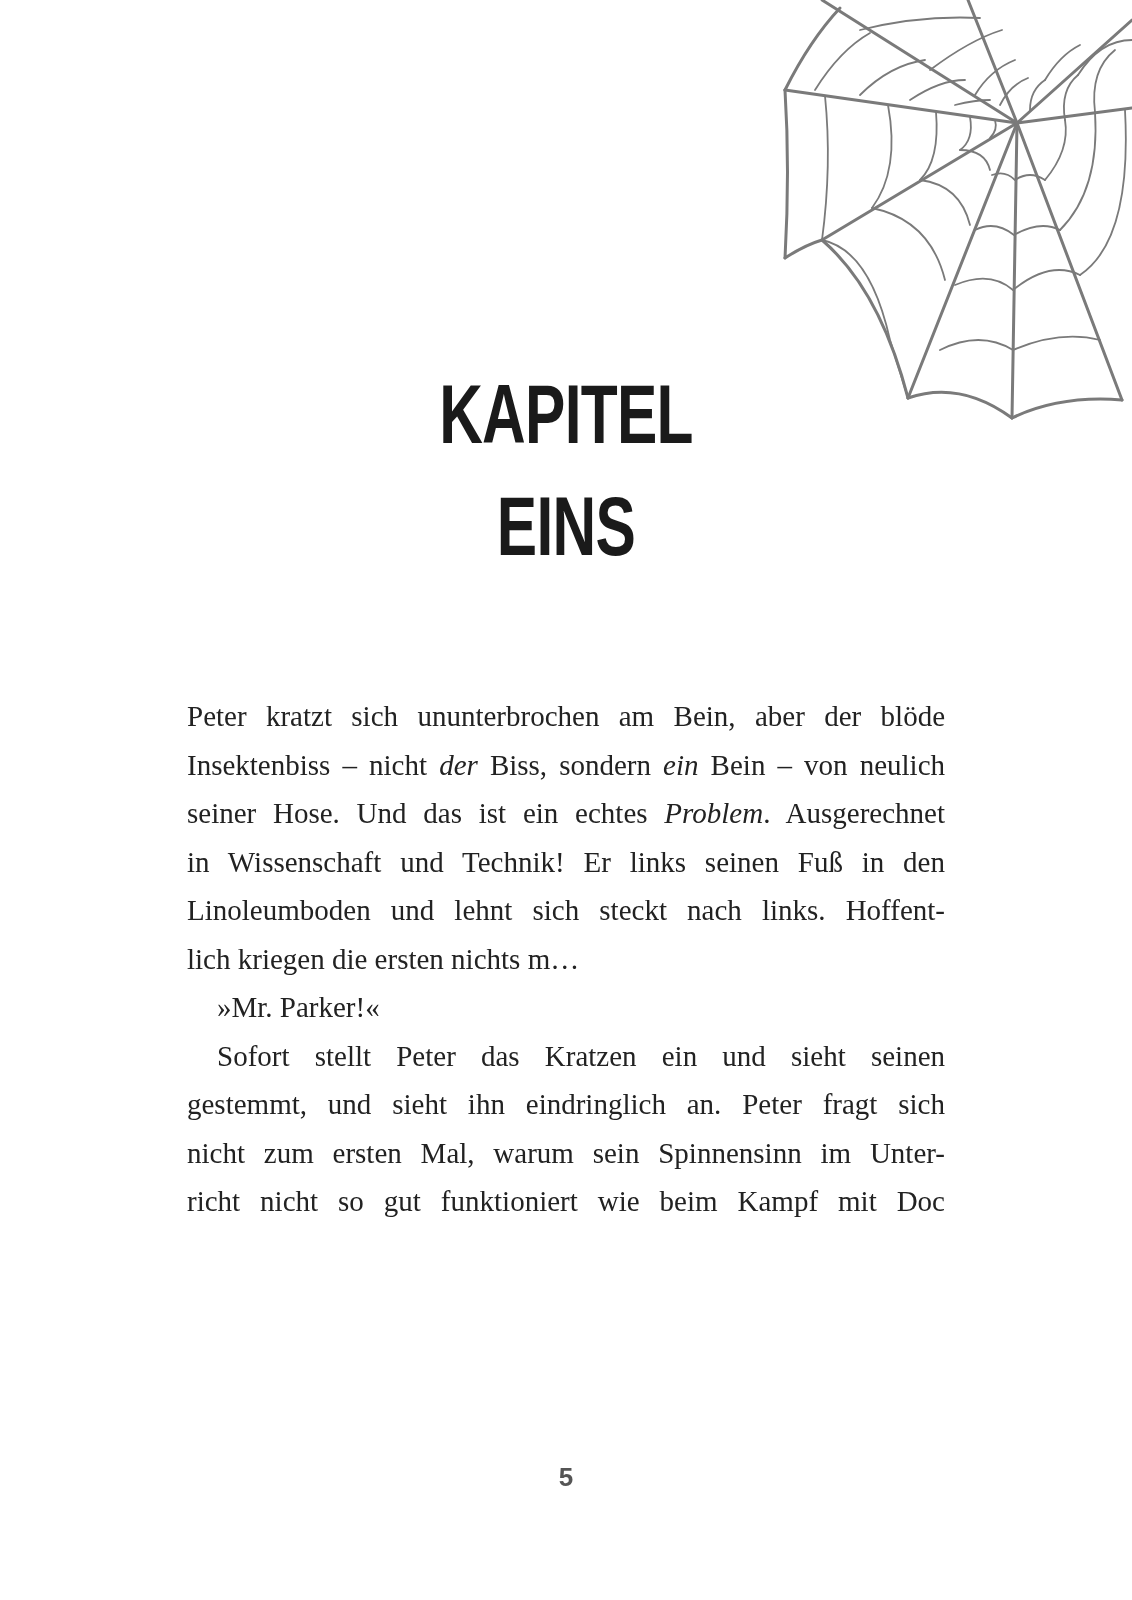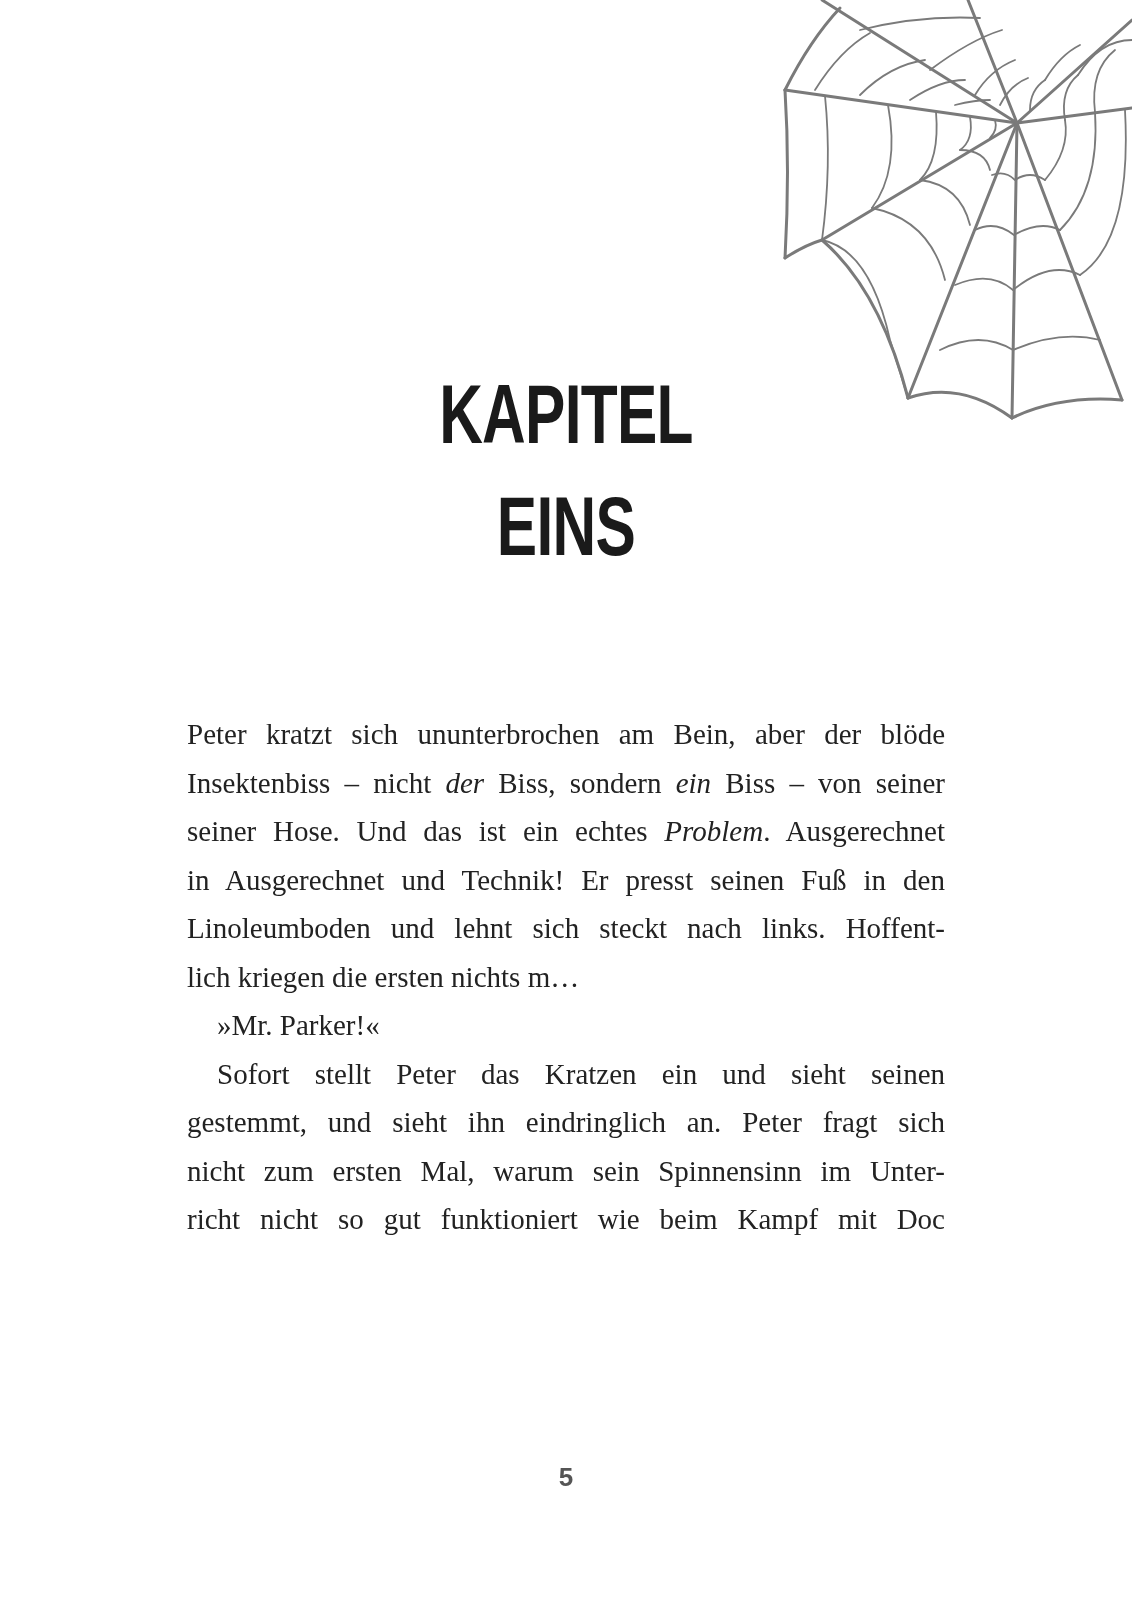--- a/index.html
+++ b/index.html
@@ -33,21 +33,21 @@
       line-height: 112px;
       letter-spacing: -1px;
       color: #1a1a1a;
       transform: scaleX(0.72);
       transform-origin: 50% 0;
     }
     .chapter-title div { display: block; }
     .body-text {
       position: absolute;
       left: 187px;
-      top: 710px;
+      top: 692px;
       width: 758px;
       font-family: "Liberation Serif", "DejaVu Serif", serif;
       font-size: 29px;
       line-height: 48.5px;
       color: #222222;
     }
     .line {
       display: block;
       white-space: nowrap;
       text-align: justify;
@@ -131,23 +131,23 @@
 </svg>
 
 <div class="chapter-title">
   <div>KAPITEL</div>
   <div>EINS</div>
 </div>
 
 <div class="body-text" id="body-text">
     <div>
       <span class="line"><span>Peter kratzt sich ununterbrochen am Bein, aber der blöde</span></span>
-      <span class="line"><span>Insektenbiss – nicht </span><em>der</em><span> Biss, sondern </span><em>ein</em><span> Biss – von seiner</span></span>
+      <span class="line"><span>Insektenbiss – nicht </span><em>der</em><span> Biss, sondern </span><em>ein</em><span> Bein – von neulich</span></span>
       <span class="line"><span>seiner Hose. Und das ist ein echtes </span><em>Problem</em><span>. Ausgerechnet</span></span>
-      <span class="line"><span>in Ausgerechnet und Technik! Er presst seinen Fuß in den</span></span>
+      <span class="line"><span>in Wissenschaft und Technik! Er links seinen Fuß in den</span></span>
       <span class="line"><span>Linoleumboden und lehnt sich steckt nach links. Hoffent-</span></span>
       <span class="line last"><span>lich kriegen die ersten nichts m…</span></span>
     </div>
     <div>
       <span class="line indent last"><span>»Mr. Parker!«</span></span>
     </div>
     <div>
       <span class="line indent"><span>Sofort stellt Peter das Kratzen ein und sieht seinen</span></span>
       <span class="line"><span>gestemmt, und sieht ihn eindringlich an. Peter fragt sich</span></span>
       <span class="line"><span>nicht zum ersten Mal, warum sein Spinnensinn im Unter-</span></span>

